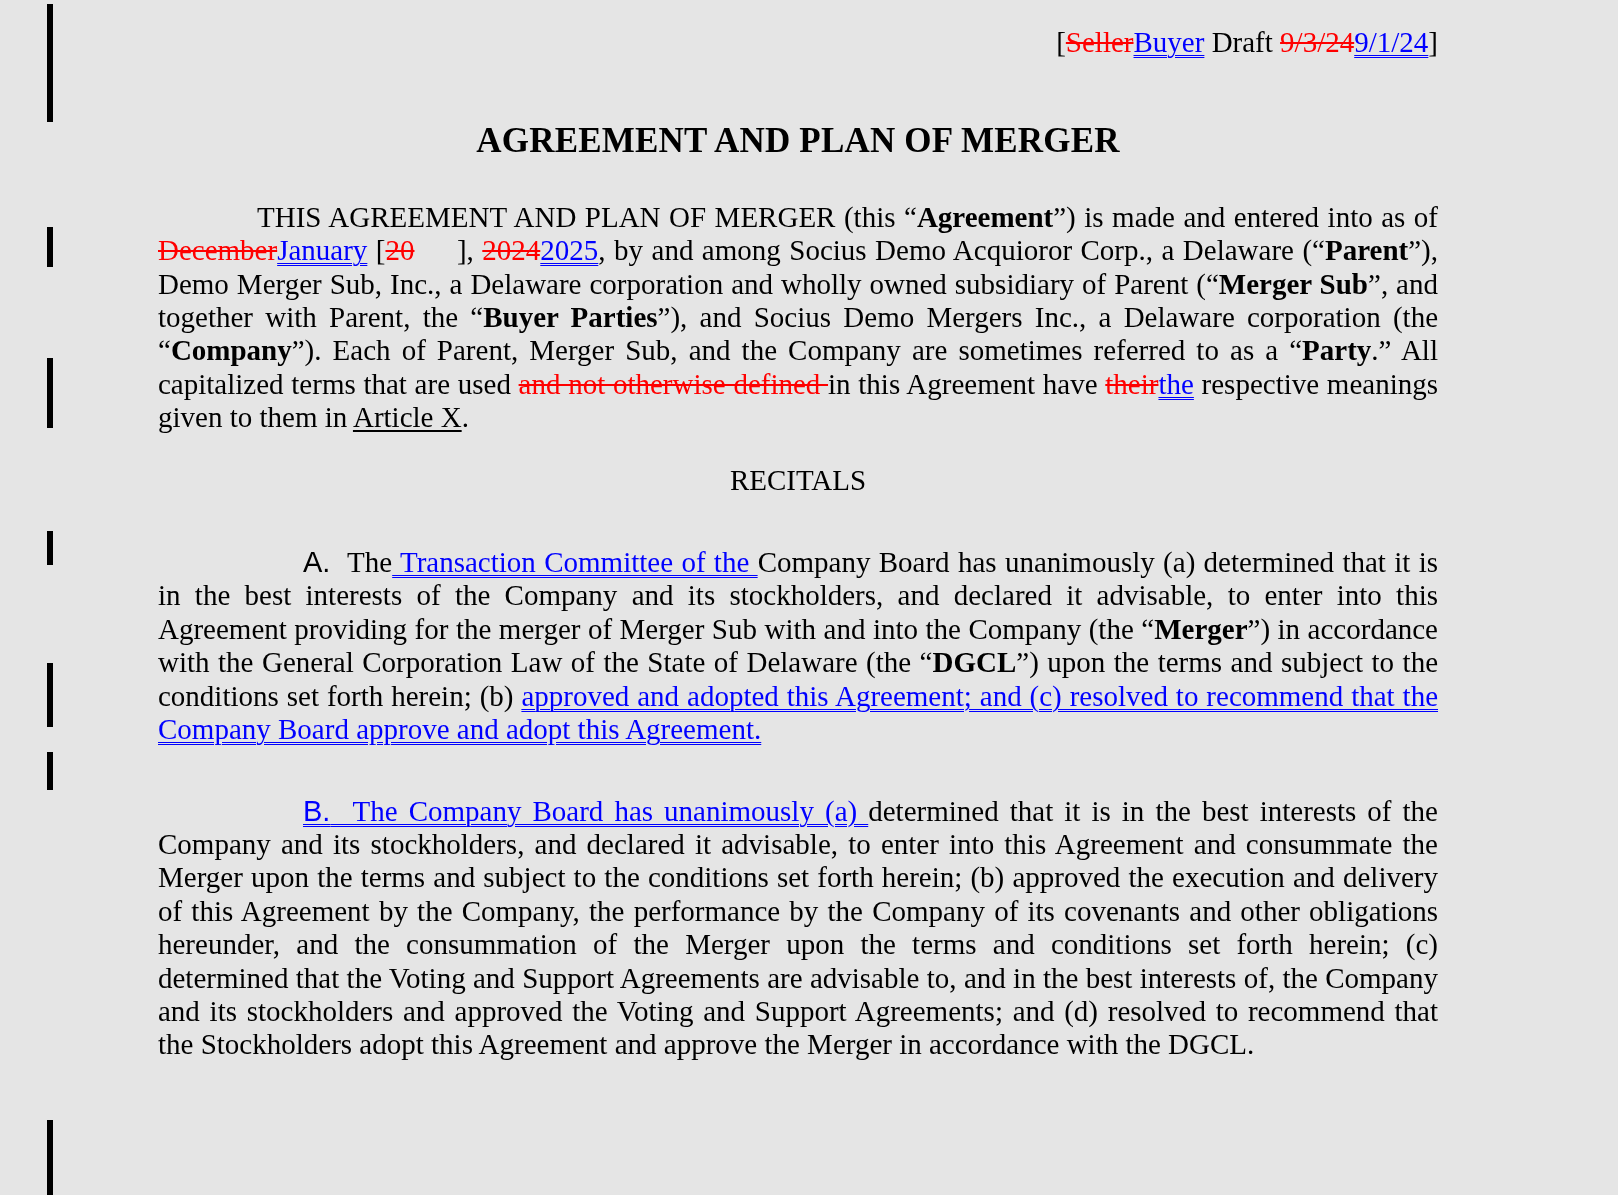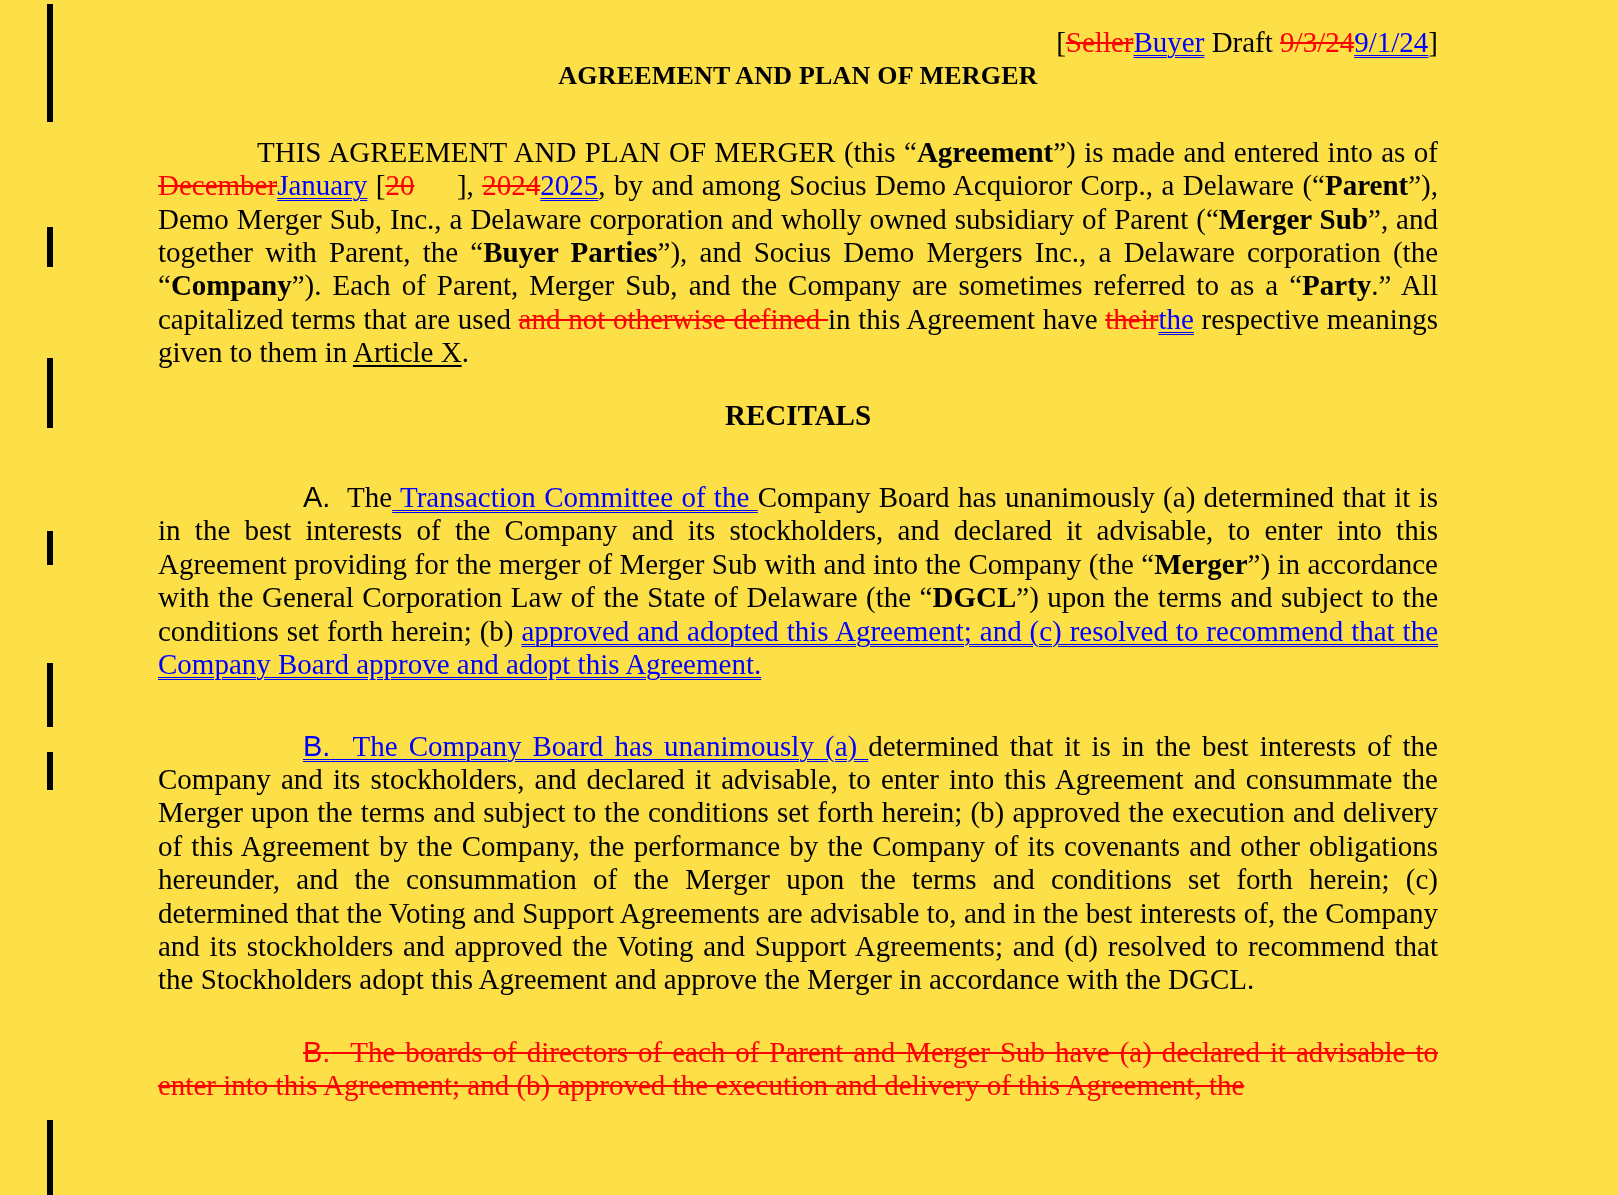--- a/index.html
+++ b/index.html
@@ -4,21 +4,21 @@
 <style>
   * { margin: 0; padding: 0; box-sizing: border-box; }
   html, body { width: 1618px; height: 1195px; }
   body {
     background: #ffffff;
     overflow: hidden;
     position: relative;
     font-family: "Liberation Serif", "DejaVu Serif", serif;
     color: #000000;
   }
-  .page { position: absolute; inset: 0; background: #fde047; }
+  .page { position: absolute; inset: 0; background: #e5e5e5; }
 
   
   .bar {
     position: absolute;
     left: 47px;
     width: 6px;
     background: #000000;
   }
 
   
@@ -27,30 +27,31 @@
     left: 158px;
     top: 0;
     width: 1280px;
     font-size: 29px;
     line-height: 33.4px;
   }
 
   .draft-line { margin-top: 26px; text-align: right; white-space: nowrap; }
 
   .doc-title {
+    margin-top: 65px;
     text-align: center;
-    font-size: 26px;
+    font-size: 35px;
     font-weight: bold;
     letter-spacing: 0.2px;
   }
 
   .para { text-align: justify; }
 
   [data-name="opening-paragraph"]  { text-indent: 99px;  margin-top: 43px; }
-  [data-name="recitals-heading"]   { text-align: center; font-weight: bold; margin-top: 29px; }
+  [data-name="recitals-heading"]   { text-align: center; font-weight: normal; margin-top: 29px; }
   [data-name="recital-a"]          { text-indent: 145px; margin-top: 49px; }
   [data-name="recital-b"]          { text-indent: 145px; margin-top: 48px; }
   [data-name="deleted-recital-b"]  { text-indent: 145px; margin-top: 39px; }
 
   
   .bold { font-weight: bold; }
   .u    { text-decoration: underline; text-decoration-thickness: 2px; text-underline-offset: 3px; }
   .del  {
     color: #FF0000;
     text-decoration: line-through;
@@ -81,16 +82,15 @@
       <div class="bar" data-name="change-bar" style="top: 1120px; height: 75px;"></div>
     </div>
   <div class="content" data-name="document-content">
     <div class="draft-line" data-name="draft-stamp"><span data-name="text-run">[</span><span class="del" data-name="deleted-text">Seller</span><span class="ins" data-name="inserted-text">Buyer</span><span data-name="text-run"> Draft </span><span class="del" data-name="deleted-text">9/3/24</span><span class="ins" data-name="inserted-text">9/1/24</span><span data-name="text-run">]</span></div>
     <div class="doc-title" data-name="document-title">AGREEMENT AND PLAN OF MERGER</div>
     <div data-name="document-body">
         <div class="para" data-name="opening-paragraph"><span data-name="text-run">THIS AGREEMENT AND PLAN OF MERGER (this “</span><span class="bold" data-name="defined-term">Agreement</span><span data-name="text-run">”) is made and entered into as of </span><span class="del" data-name="deleted-text">December</span><span class="ins" data-name="inserted-text">January</span><span data-name="text-run"> [</span><span class="del" data-name="deleted-text">20</span><span data-name="text-run">&nbsp;&nbsp;&nbsp;&nbsp;&nbsp;</span><span data-name="text-run">], </span><span class="del" data-name="deleted-text">2024</span><span class="ins" data-name="inserted-text">2025</span><span data-name="text-run">, by and among Socius Demo Acquioror Corp., a Delaware (“</span><span class="bold" data-name="defined-term">Parent</span><span data-name="text-run">”), Demo Merger Sub, Inc., a Delaware corporation and wholly owned subsidiary of Parent (“</span><span class="bold" data-name="defined-term">Merger Sub</span><span data-name="text-run">”, and together with Parent, the “</span><span class="bold" data-name="defined-term">Buyer Parties</span><span data-name="text-run">”), and Socius Demo Mergers Inc., a Delaware corporation (the “</span><span class="bold" data-name="defined-term">Company</span><span data-name="text-run">”). Each of Parent, Merger Sub, and the Company are sometimes referred to as a “</span><span class="bold" data-name="defined-term">Party</span><span data-name="text-run">.” All capitalized terms that are used </span><span class="del" data-name="deleted-text">and not otherwise defined </span><span data-name="text-run">in this Agreement have </span><span class="del" data-name="deleted-text">their</span><span class="ins" data-name="inserted-text">the</span><span data-name="text-run"> respective meanings given to them in </span><span class="u" data-name="underlined-reference">Article X</span><span data-name="text-run">.</span></div>
         <div class="para" data-name="recitals-heading"><span data-name="text-run">RECITALS</span></div>
         <div class="para" data-name="recital-a"><span class="sans" data-name="text-run">A.</span><span data-name="text-run">&nbsp;&nbsp;The</span><span class="ins" data-name="inserted-text"> Transaction Committee of the </span><span data-name="text-run">Company Board has unanimously (a) determined that it is in the best interests of the Company and its stockholders, and declared it advisable, to enter into this Agreement providing for the merger of Merger Sub with and into the Company (the “</span><span class="bold" data-name="defined-term">Merger</span><span data-name="text-run">”) in accordance with the General Corporation Law of the State of Delaware (the “</span><span class="bold" data-name="defined-term">DGCL</span><span data-name="text-run">”) upon the terms and subject to the conditions set forth herein; (b) </span><span class="ins" data-name="inserted-text">approved and adopted this Agreement; and (c) resolved to recommend that the Company Board approve and adopt this Agreement.</span></div>
         <div class="para" data-name="recital-b"><span class="ins sans" data-name="inserted-text">B.</span><span class="ins" data-name="inserted-text">&nbsp;&nbsp;The Company Board has unanimously (a) </span><span data-name="text-run">determined that it is in the best interests of the Company and its stockholders, and declared it advisable, to enter into this Agreement and consummate the Merger upon the terms and subject to the conditions set forth herein; (b) approved the execution and delivery of this Agreement by the Company, the performance by the Company of its covenants and other obligations hereunder, and the consummation of the Merger upon the terms and conditions set forth herein; (c) determined that the Voting and Support Agreements are advisable to, and in the best interests of, the Company and its stockholders and approved the Voting and Support Agreements; and (d) resolved to recommend that the Stockholders adopt this Agreement and approve the Merger in accordance with the DGCL.</span></div>
-        <div class="para" data-name="deleted-recital-b"><span class="del sans" data-name="deleted-text">B.</span><span class="del" data-name="deleted-text">&nbsp;&nbsp;The boards of directors of each of Parent and Merger Sub have (a) declared it advisable to enter into this Agreement; and (b) approved the execution and delivery of this Agreement, the</span></div>
       </div>
   </div>
 </div>
 
 </body></html>

